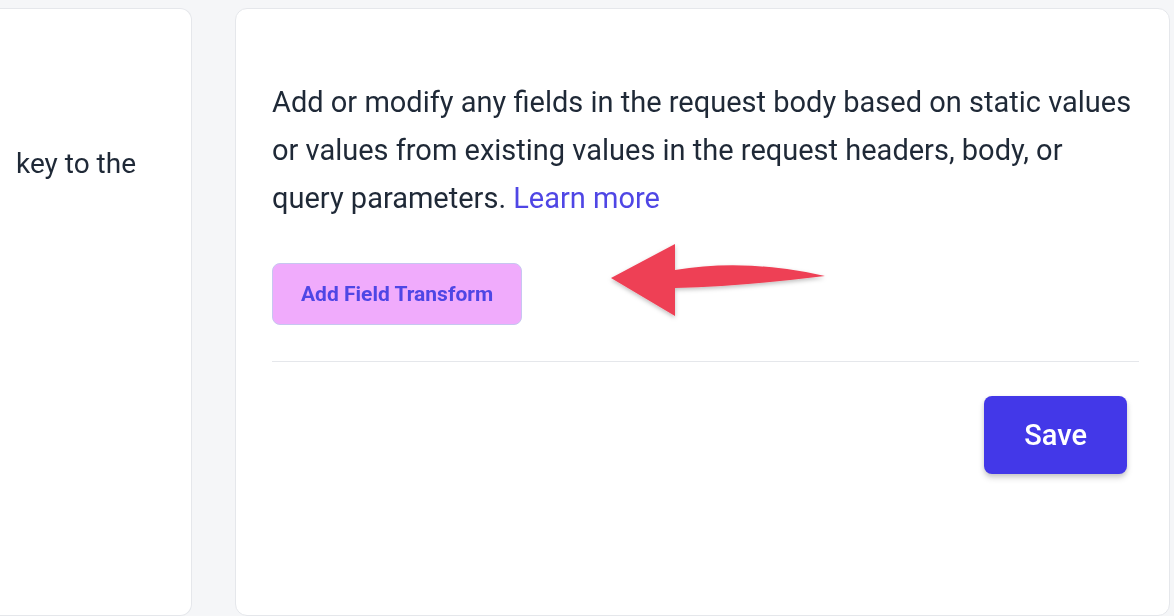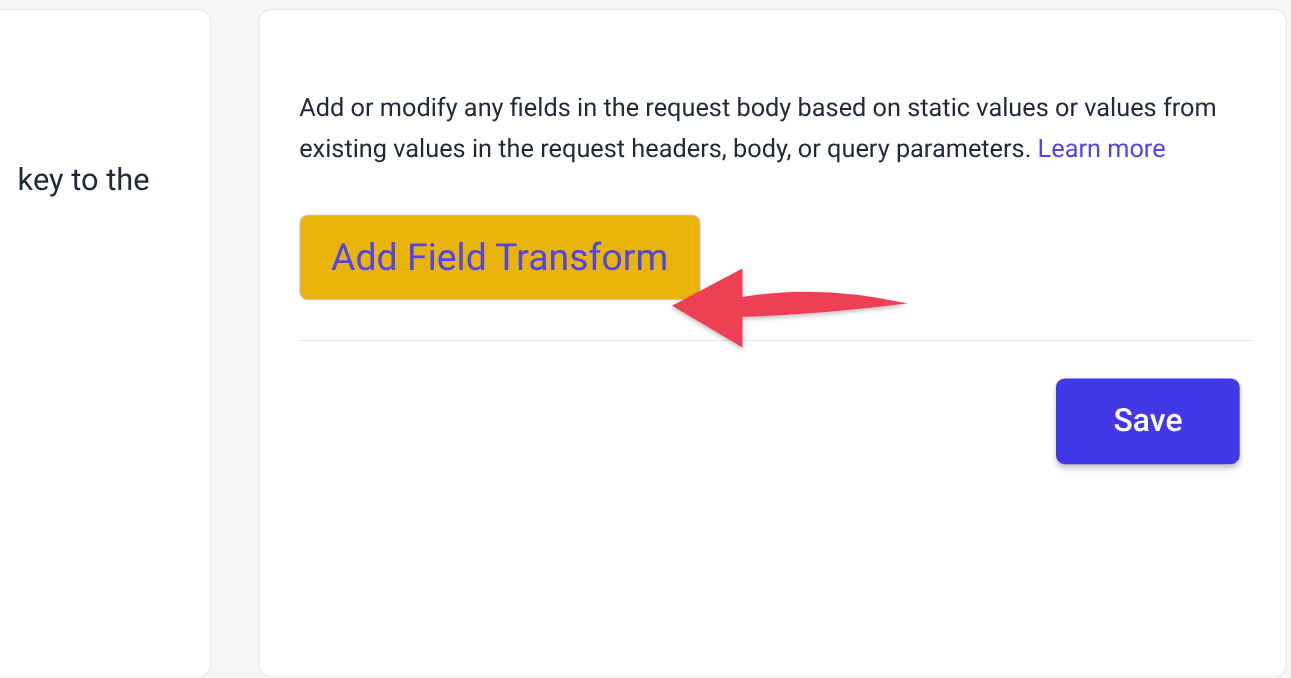--- a/index.html
+++ b/index.html
@@ -39,58 +39,58 @@
       left: 235px;
       top: 8px;
       width: 935px;
       height: 608px;
       background: #ffffff;
       border: 1px solid #e5e7eb;
       border-radius: 12px;
       padding: 70px 30px 30px 36px;
     }
     .description {
-      font-size: 23px;
+      font-size: 29px;
       color: #1f2937;
       line-height: 1.65;
       margin-bottom: 40px;
       max-width: 870px;
     }
     .learn-more-link {
       color: #4f46e5;
       text-decoration: none;
       cursor: pointer;
     }
     .add-field-button {
-      background: #eab308;
+      background: #f0abfc;
       border: 1px solid #c7c6f0;
       border-radius: 8px;
       padding: 18px 28px;
-      font-size: 34px;
-      font-weight: 400;
+      font-size: 21px;
+      font-weight: 700;
       color: #4f46e5;
       cursor: pointer;
       font-family: inherit;
     }
     .divider {
       border: none;
       border-top: 1px solid #e5e7eb;
       margin-top: 36px;
       margin-bottom: 34px;
     }
     .save-row {
       display: flex;
       justify-content: flex-end;
       padding-right: 12px;
     }
     .save-button {
       background: #4338e8;
       border: none;
       border-radius: 8px;
-      padding: 22px 52px;
+      padding: 22px 40px;
       font-size: 29px;
       font-weight: 500;
       color: #ffffff;
       cursor: pointer;
       box-shadow: 0 4px 6px rgba(0,0,0,0.15), 0 2px 4px rgba(0,0,0,0.1);
       font-family: inherit;
     }
     .arrow-annotation {
       position: absolute;
       left: 605px;

